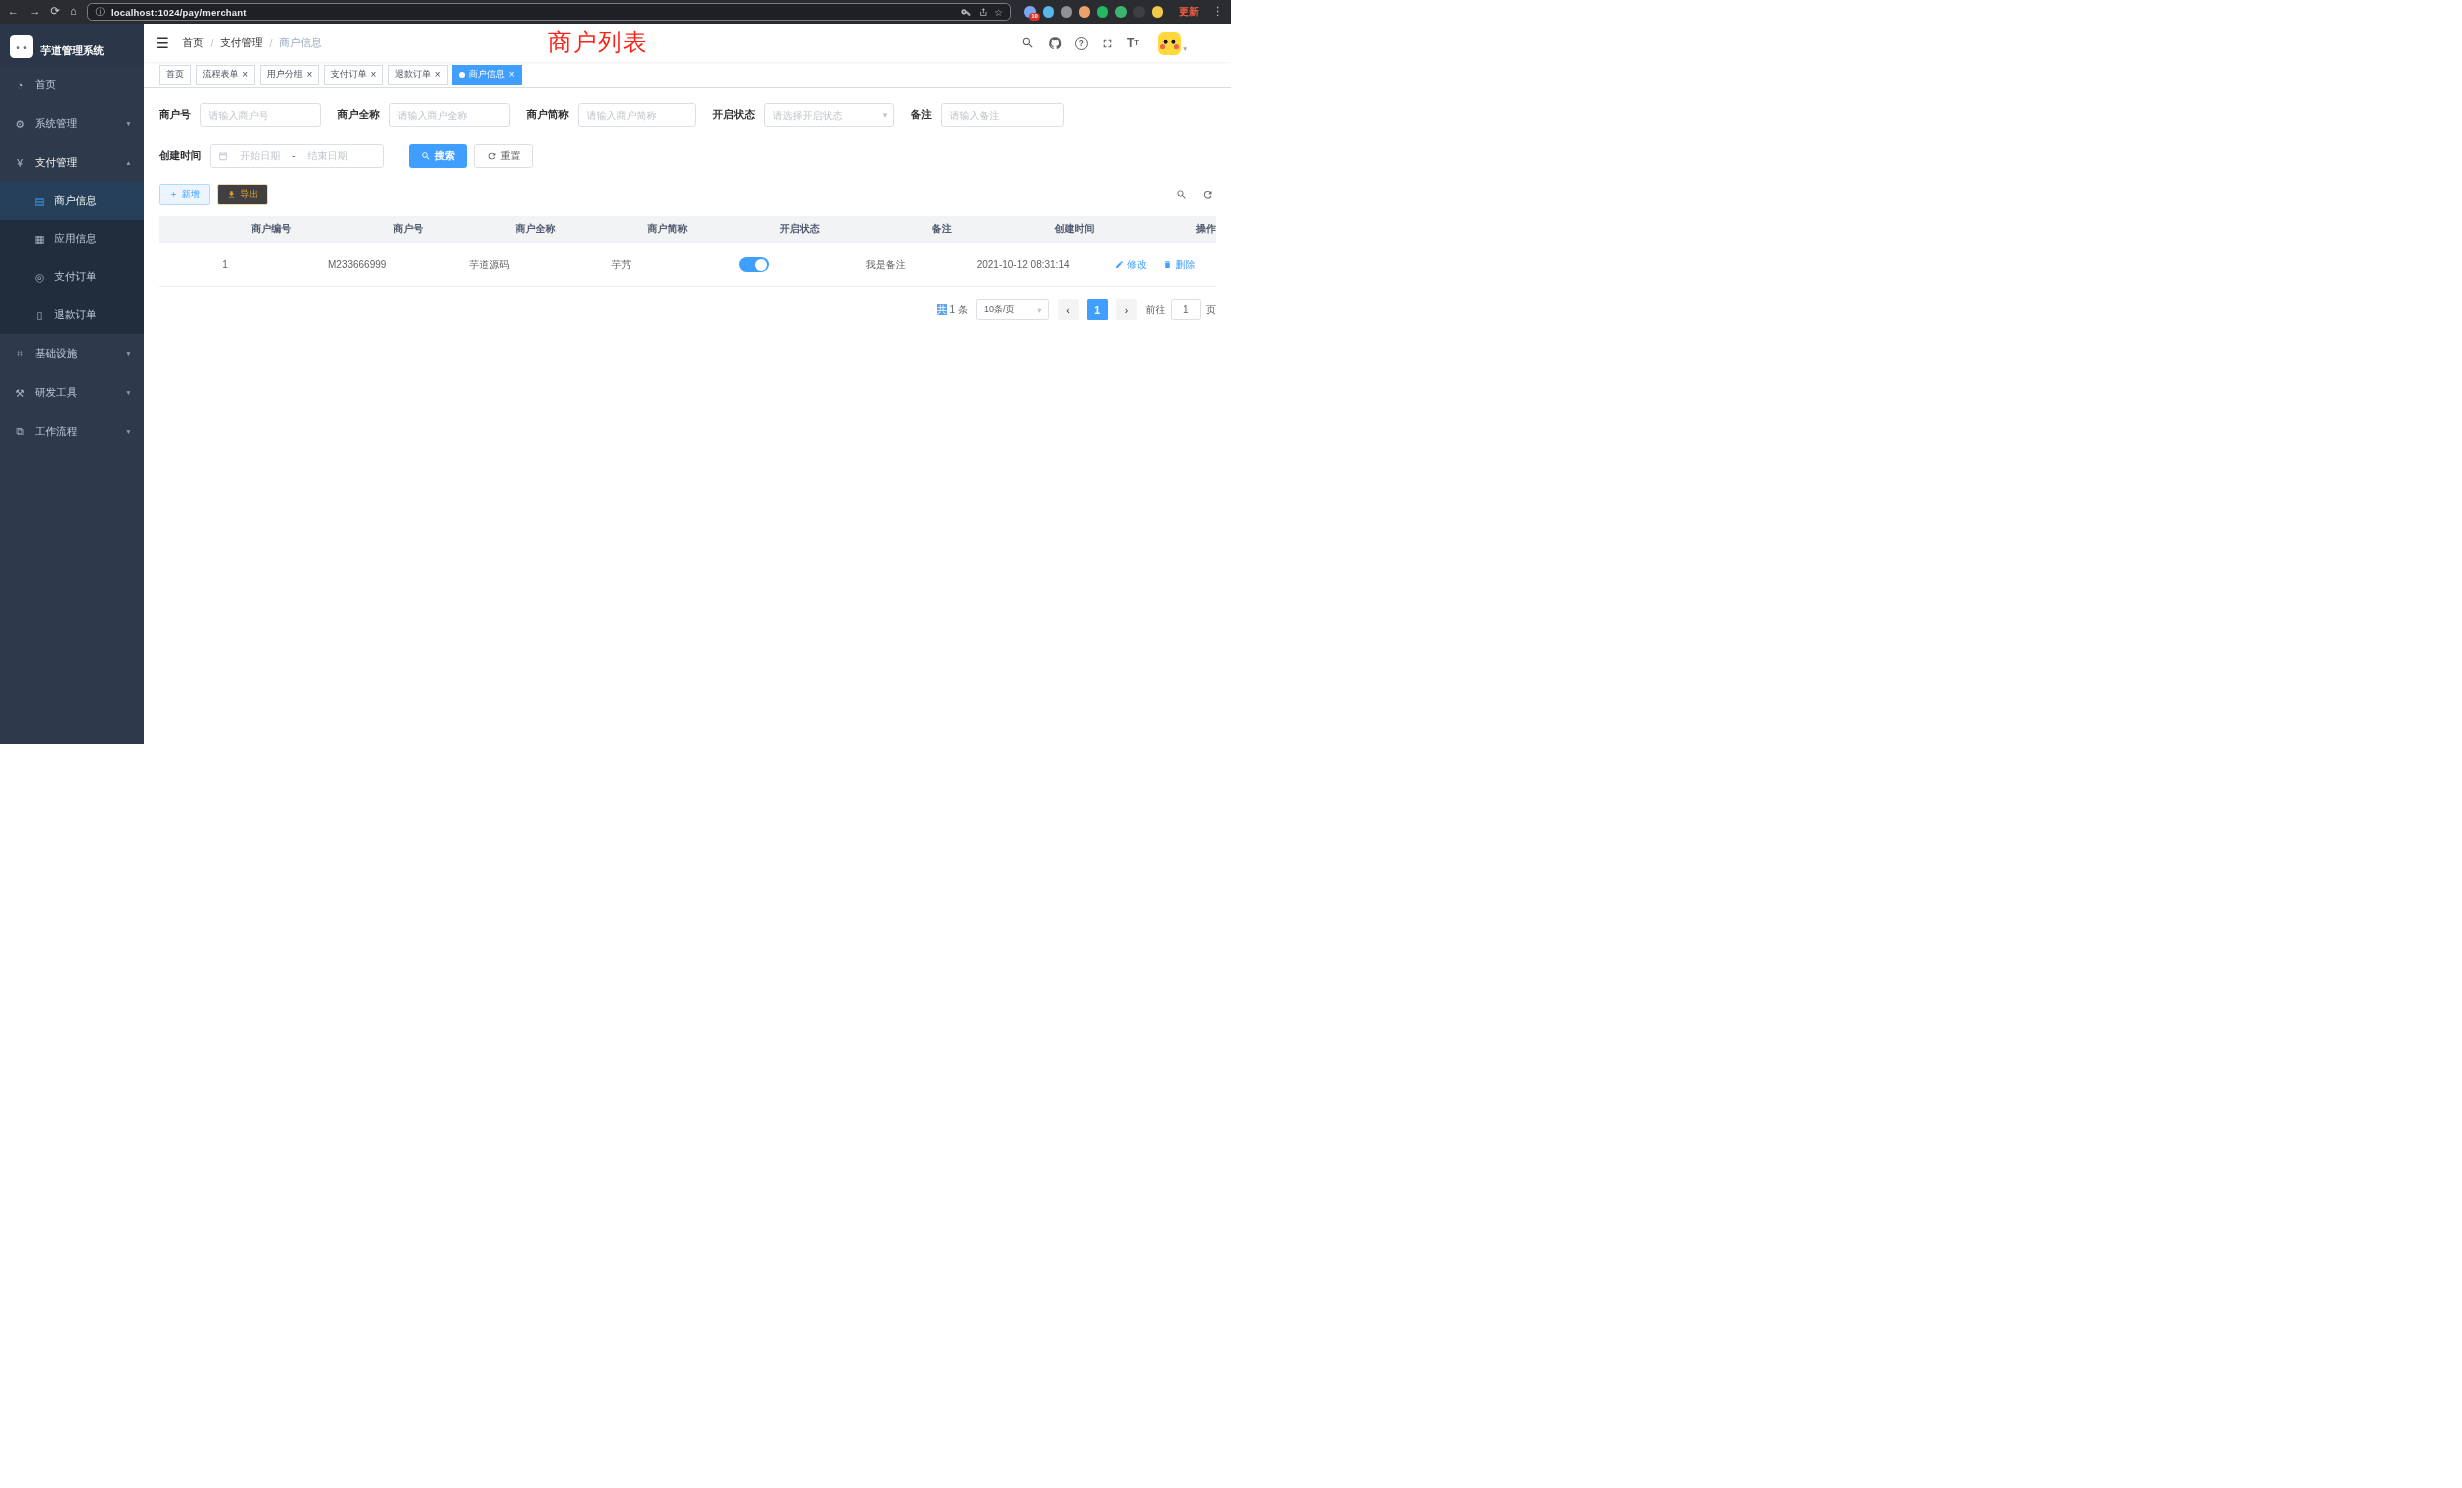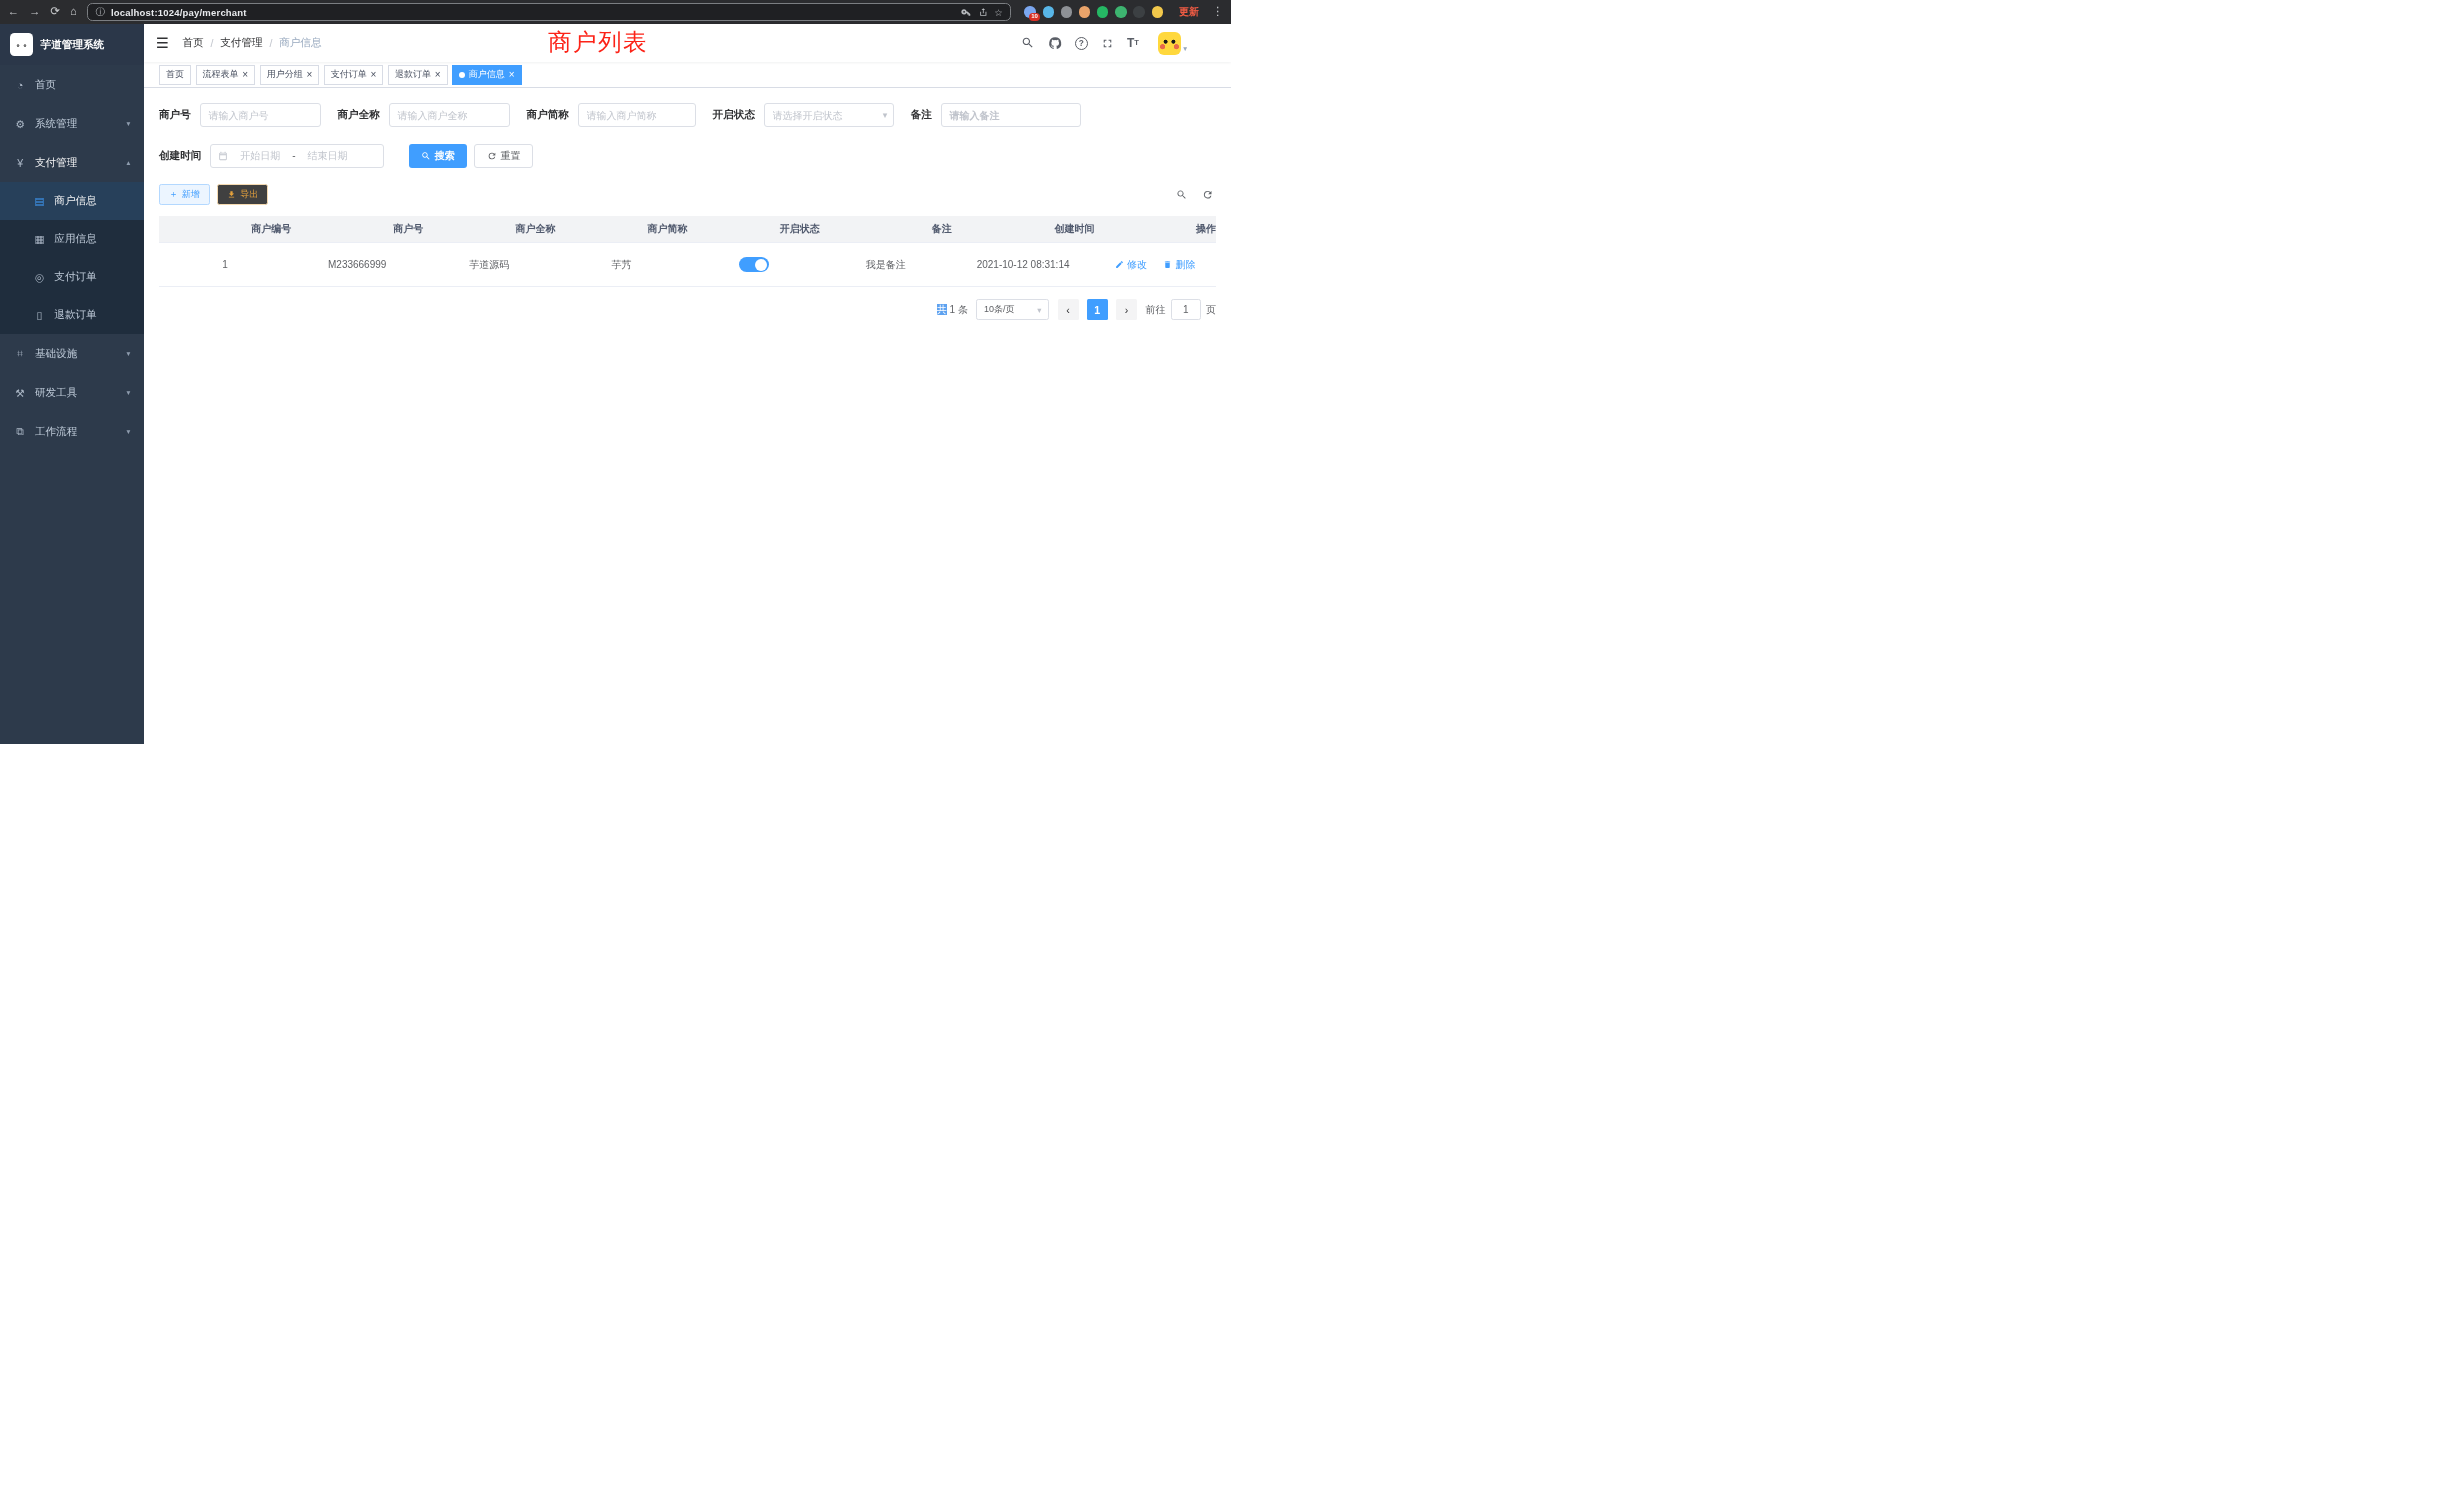--- a/index.html
+++ b/index.html
@@ -14,21 +14,21 @@
   .addr-icon { color:#b6b9bd; display:inline-flex; align-items:center; }
   .ext-row { display:flex; align-items:center; gap:6.8px; margin:0 3px; }
   .ext { width:11.4px; height:11.4px; border-radius:50%; position:relative; display:inline-block; }
   .ext .badge { position:absolute; bottom:-3px; right:-4.5px; background:#d93025; color:#fff; font-size:6px; line-height:7.6px; padding:0 2.3px; border-radius:4.5px; font-weight:700; }
   .update-btn { color:#f25c44; font-weight:700; font-size:10px; margin:0 3px; cursor:pointer; white-space:nowrap; }
 
   .app { display:flex; height:720px; }
 
   
   .sidebar { width:144px; flex-shrink:0; background:#2d3a4b; color:#bfcbd9; font-size:10.6px; display:flex; flex-direction:column; }
-  .logo { height:41px; display:flex; align-items:center; gap:7.6px; padding:15px 10px; background:#2b3749; cursor:pointer; }
+  .logo { height:41px; display:flex; align-items:flex-end; gap:7.6px; padding:7px 10px; background:#2b3749; cursor:pointer; }
   .logo-img { width:23px; height:23px; border-radius:4.5px; flex-shrink:0;
     background: radial-gradient(circle at 35% 55%, #777 1.1px, transparent 1.7px),
                 radial-gradient(circle at 65% 55%, #777 1.1px, transparent 1.7px), #fff; }
   .logo-title { color:#fff; font-weight:700; font-size:10.6px; white-space:nowrap; }
   .menu-item { height:39px; display:flex; align-items:center; gap:8.3px; padding:0 13.6px; cursor:pointer; color:#bfcbd9; }
   .micon { width:13px; text-align:center; color:#aab6c5; font-size:10.6px; flex-shrink:0; }
   .chev { margin-left:auto; font-size:7.6px; color:#8e9cae; }
   .menu-item.parent-open { color:#f4f4f5; }
   .submenu { background:#1f2d3d; }
   .submenu .menu-item { height:38px; padding-left:33px; }
@@ -298,21 +298,21 @@
         </div>
         <div class="f-group">
           <span class="f-label">开启状态</span>
           <span class="select-wrap">
             <input class="f-input" readonly="" placeholder="请选择开启状态" style="">
             <span class="sel-chev">▾</span>
           </span>
         </div>
         <div class="f-group" style="margin-right:0">
           <span class="f-label">备注</span>
-          <input class="f-input" style="width: 140px; font-weight: bold;" placeholder="请输入备注">
+          <input class="f-input" style="width: 123px;" placeholder="请输入备注">
         </div>
       </div>
 
       <div class="filter-row">
         <div class="f-group">
           <span class="f-label">创建时间</span>
           <div class="date-range">
             <span class="cal">
               <svg width="10" height="10" viewBox="0 0 24 24" fill="currentColor">
                   <path d="M19 4h-1V2h-2v2H8V2H6v2H5a2 2 0 0 0-2 2v14a2 2 0 0 0 2 2h14a2 2 0 0 0 2-2V6a2 2 0 0 0-2-2zm0 16H5V10h14v10zM5 8V6h14v2H5z"></path>

